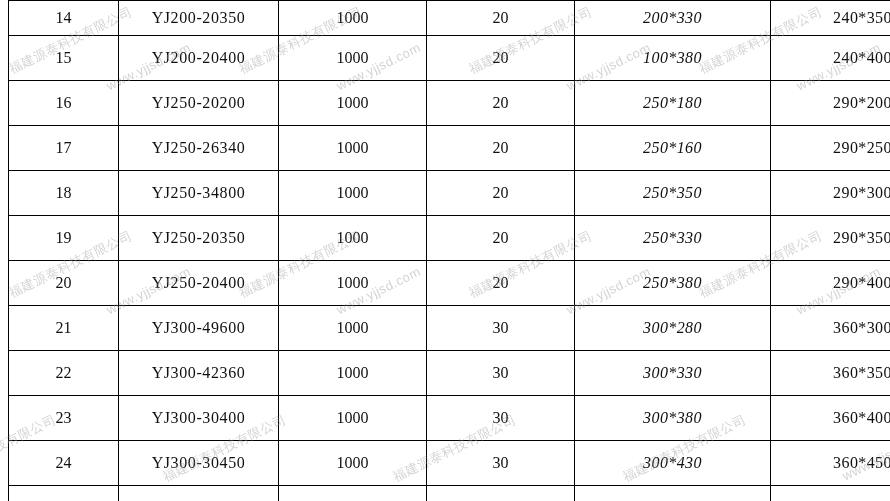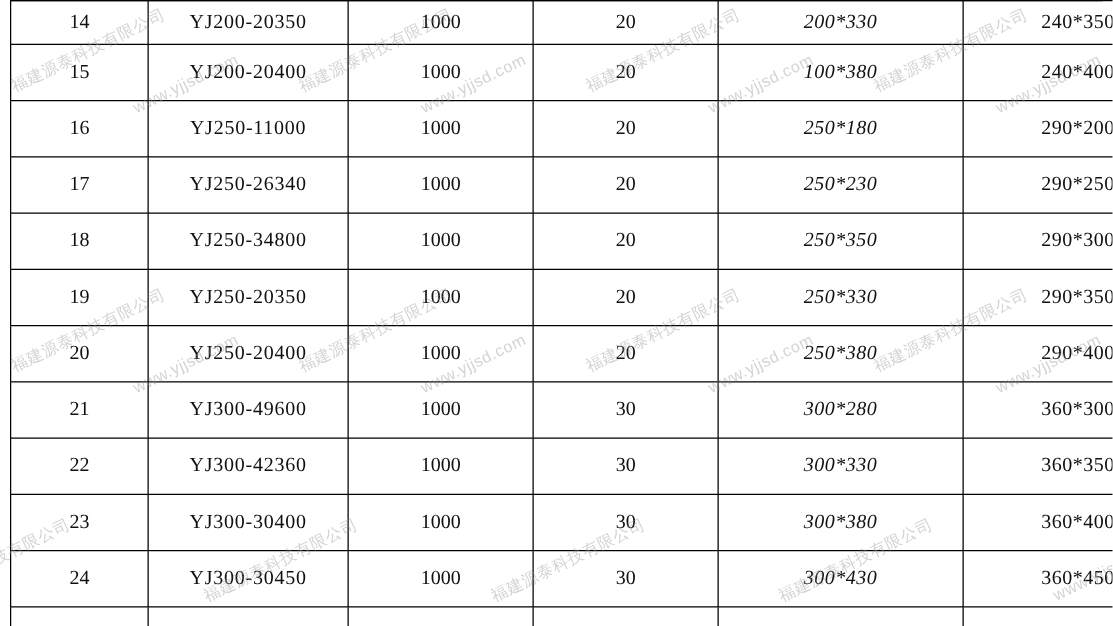--- a/index.html
+++ b/index.html
@@ -116,33 +116,33 @@
         <td class="idx">15</td>
         <td class="model">YJ200-20400</td>
         <td class="len">1000</td>
         <td class="thk">20</td>
         <td class="inner">100*380</td>
         <td class="outer">240*400</td>
       </tr>
 
       <tr>
         <td class="idx">16</td>
-        <td class="model">YJ250-11000</td>
+        <td class="model">YJ250-20200</td>
         <td class="len">1000</td>
         <td class="thk">20</td>
         <td class="inner">250*180</td>
         <td class="outer">290*200</td>
       </tr>
 
       <tr>
         <td class="idx">17</td>
         <td class="model">YJ250-26340</td>
         <td class="len">1000</td>
         <td class="thk">20</td>
-        <td class="inner">250*230</td>
+        <td class="inner">250*160</td>
         <td class="outer">290*250</td>
       </tr>
 
       <tr>
         <td class="idx">18</td>
         <td class="model">YJ250-34800</td>
         <td class="len">1000</td>
         <td class="thk">20</td>
         <td class="inner">250*350</td>
         <td class="outer">290*300</td>

